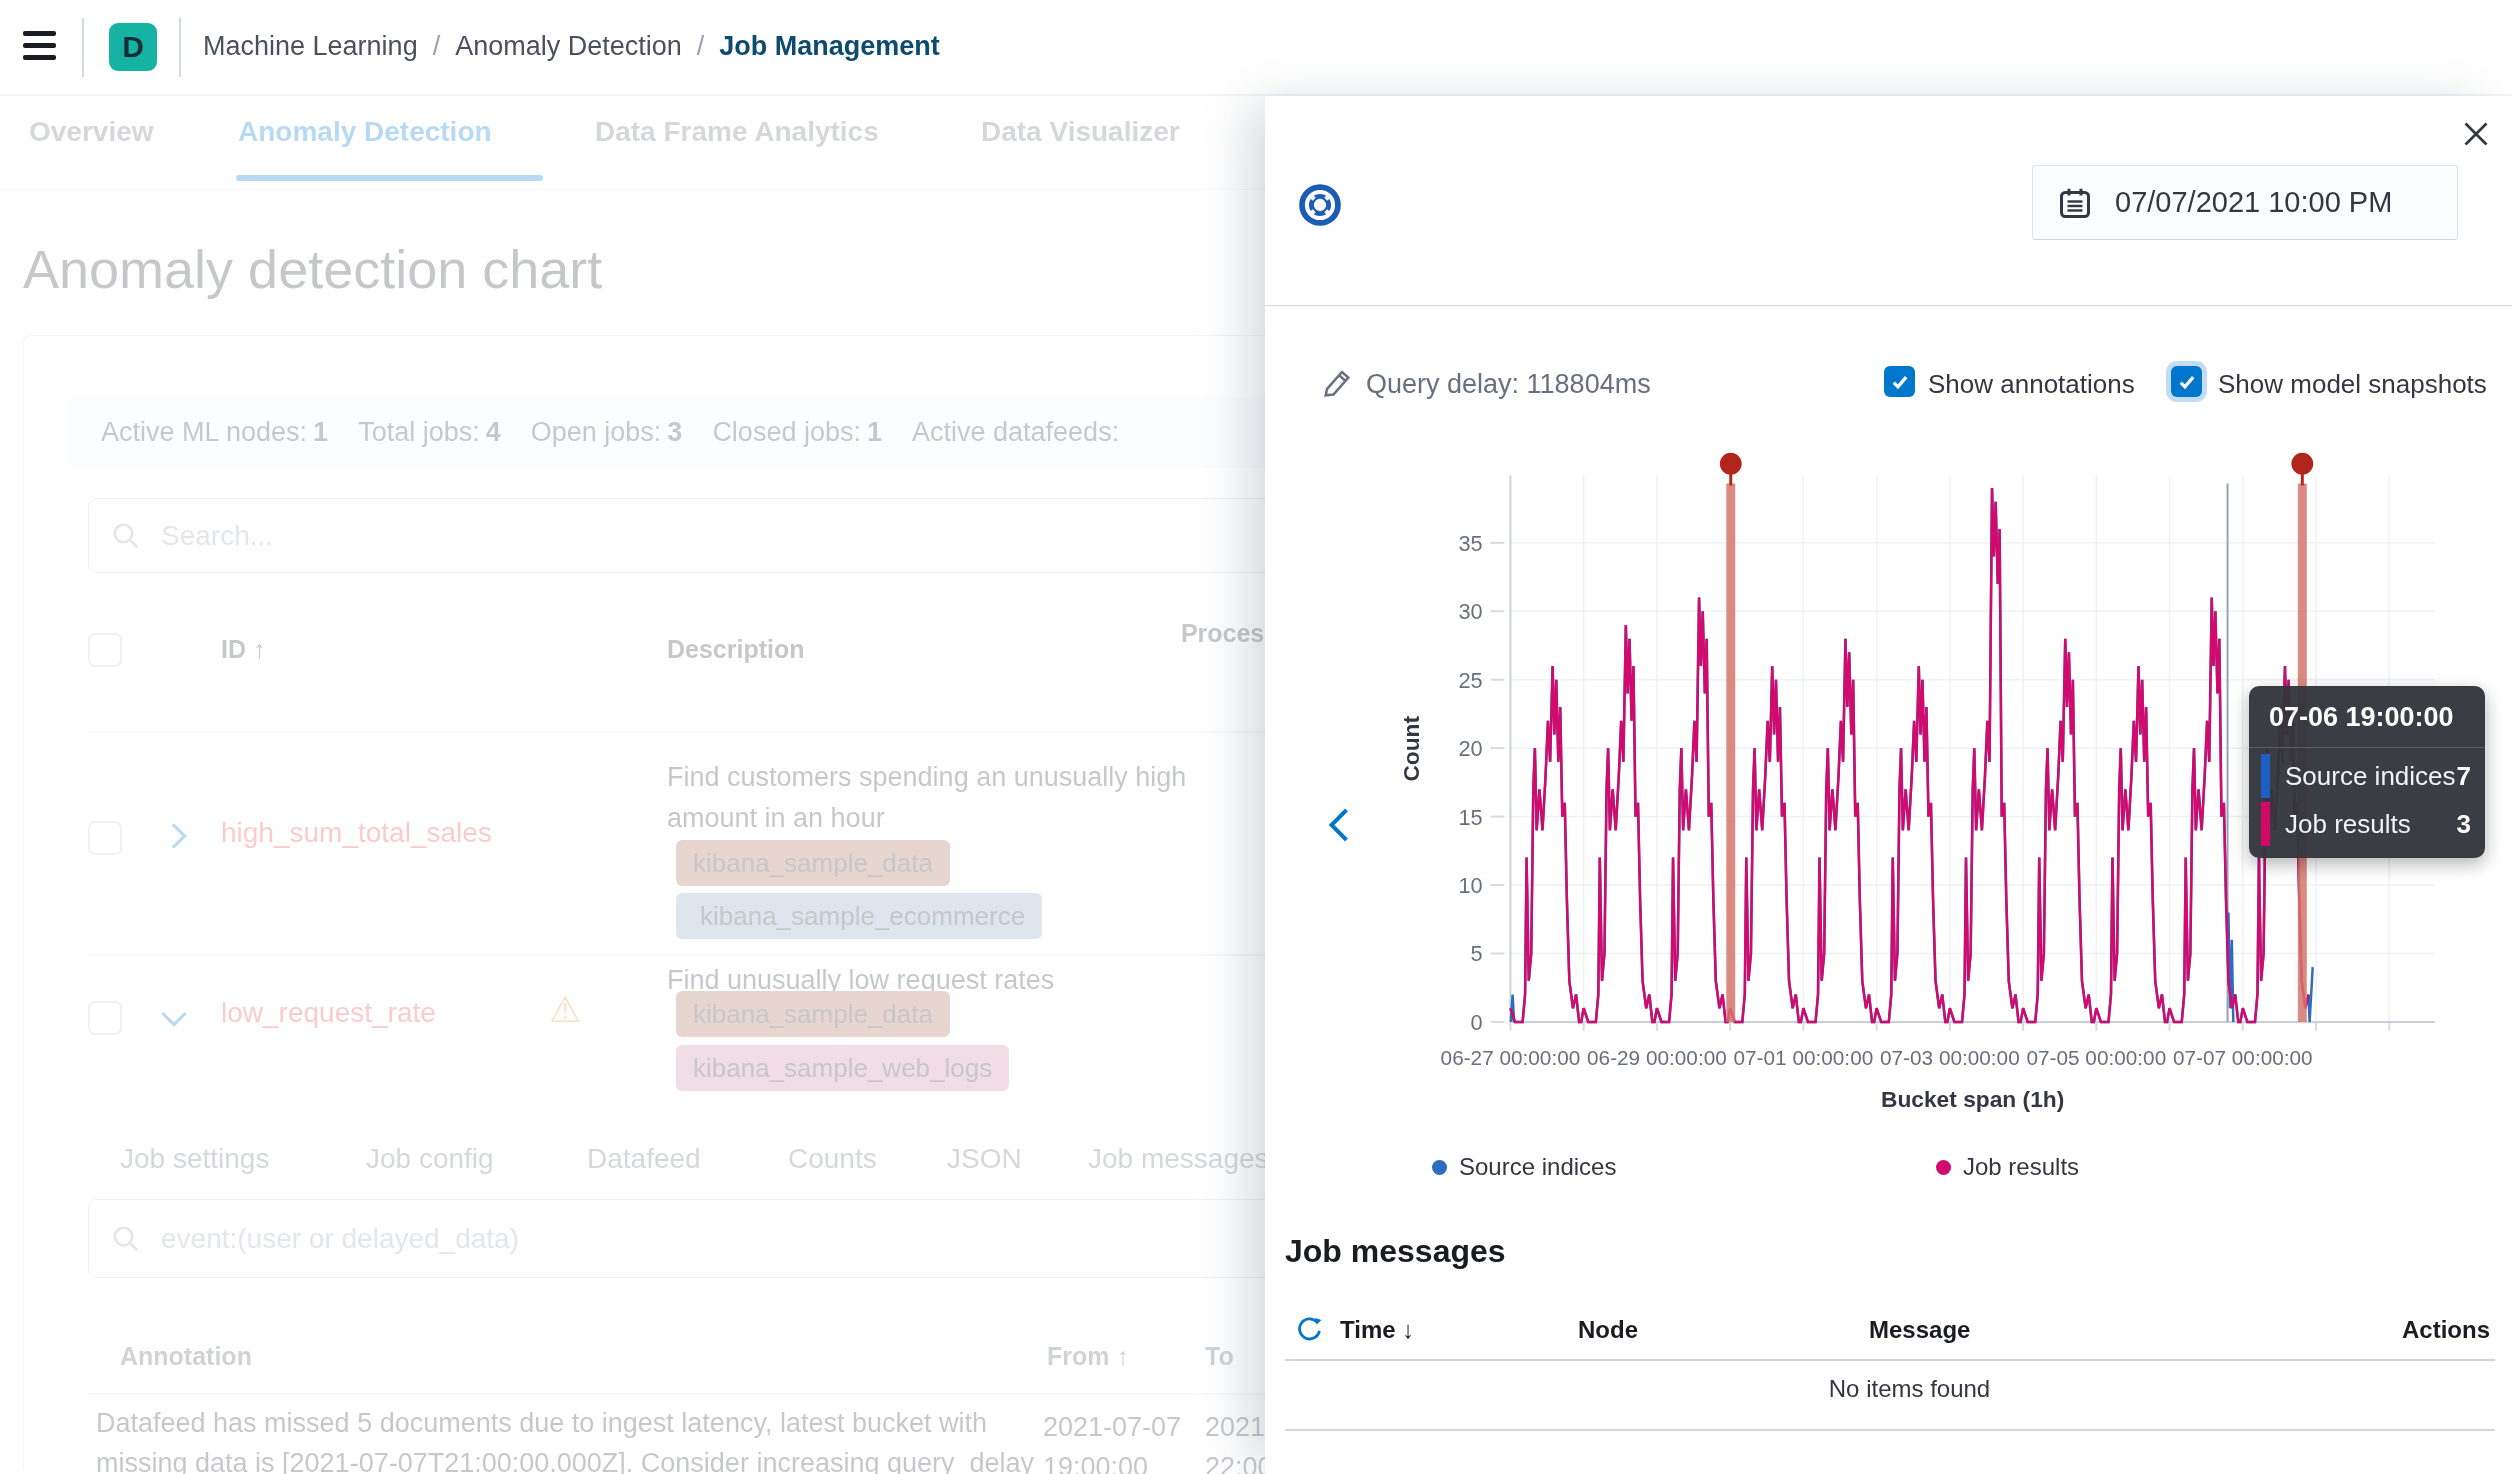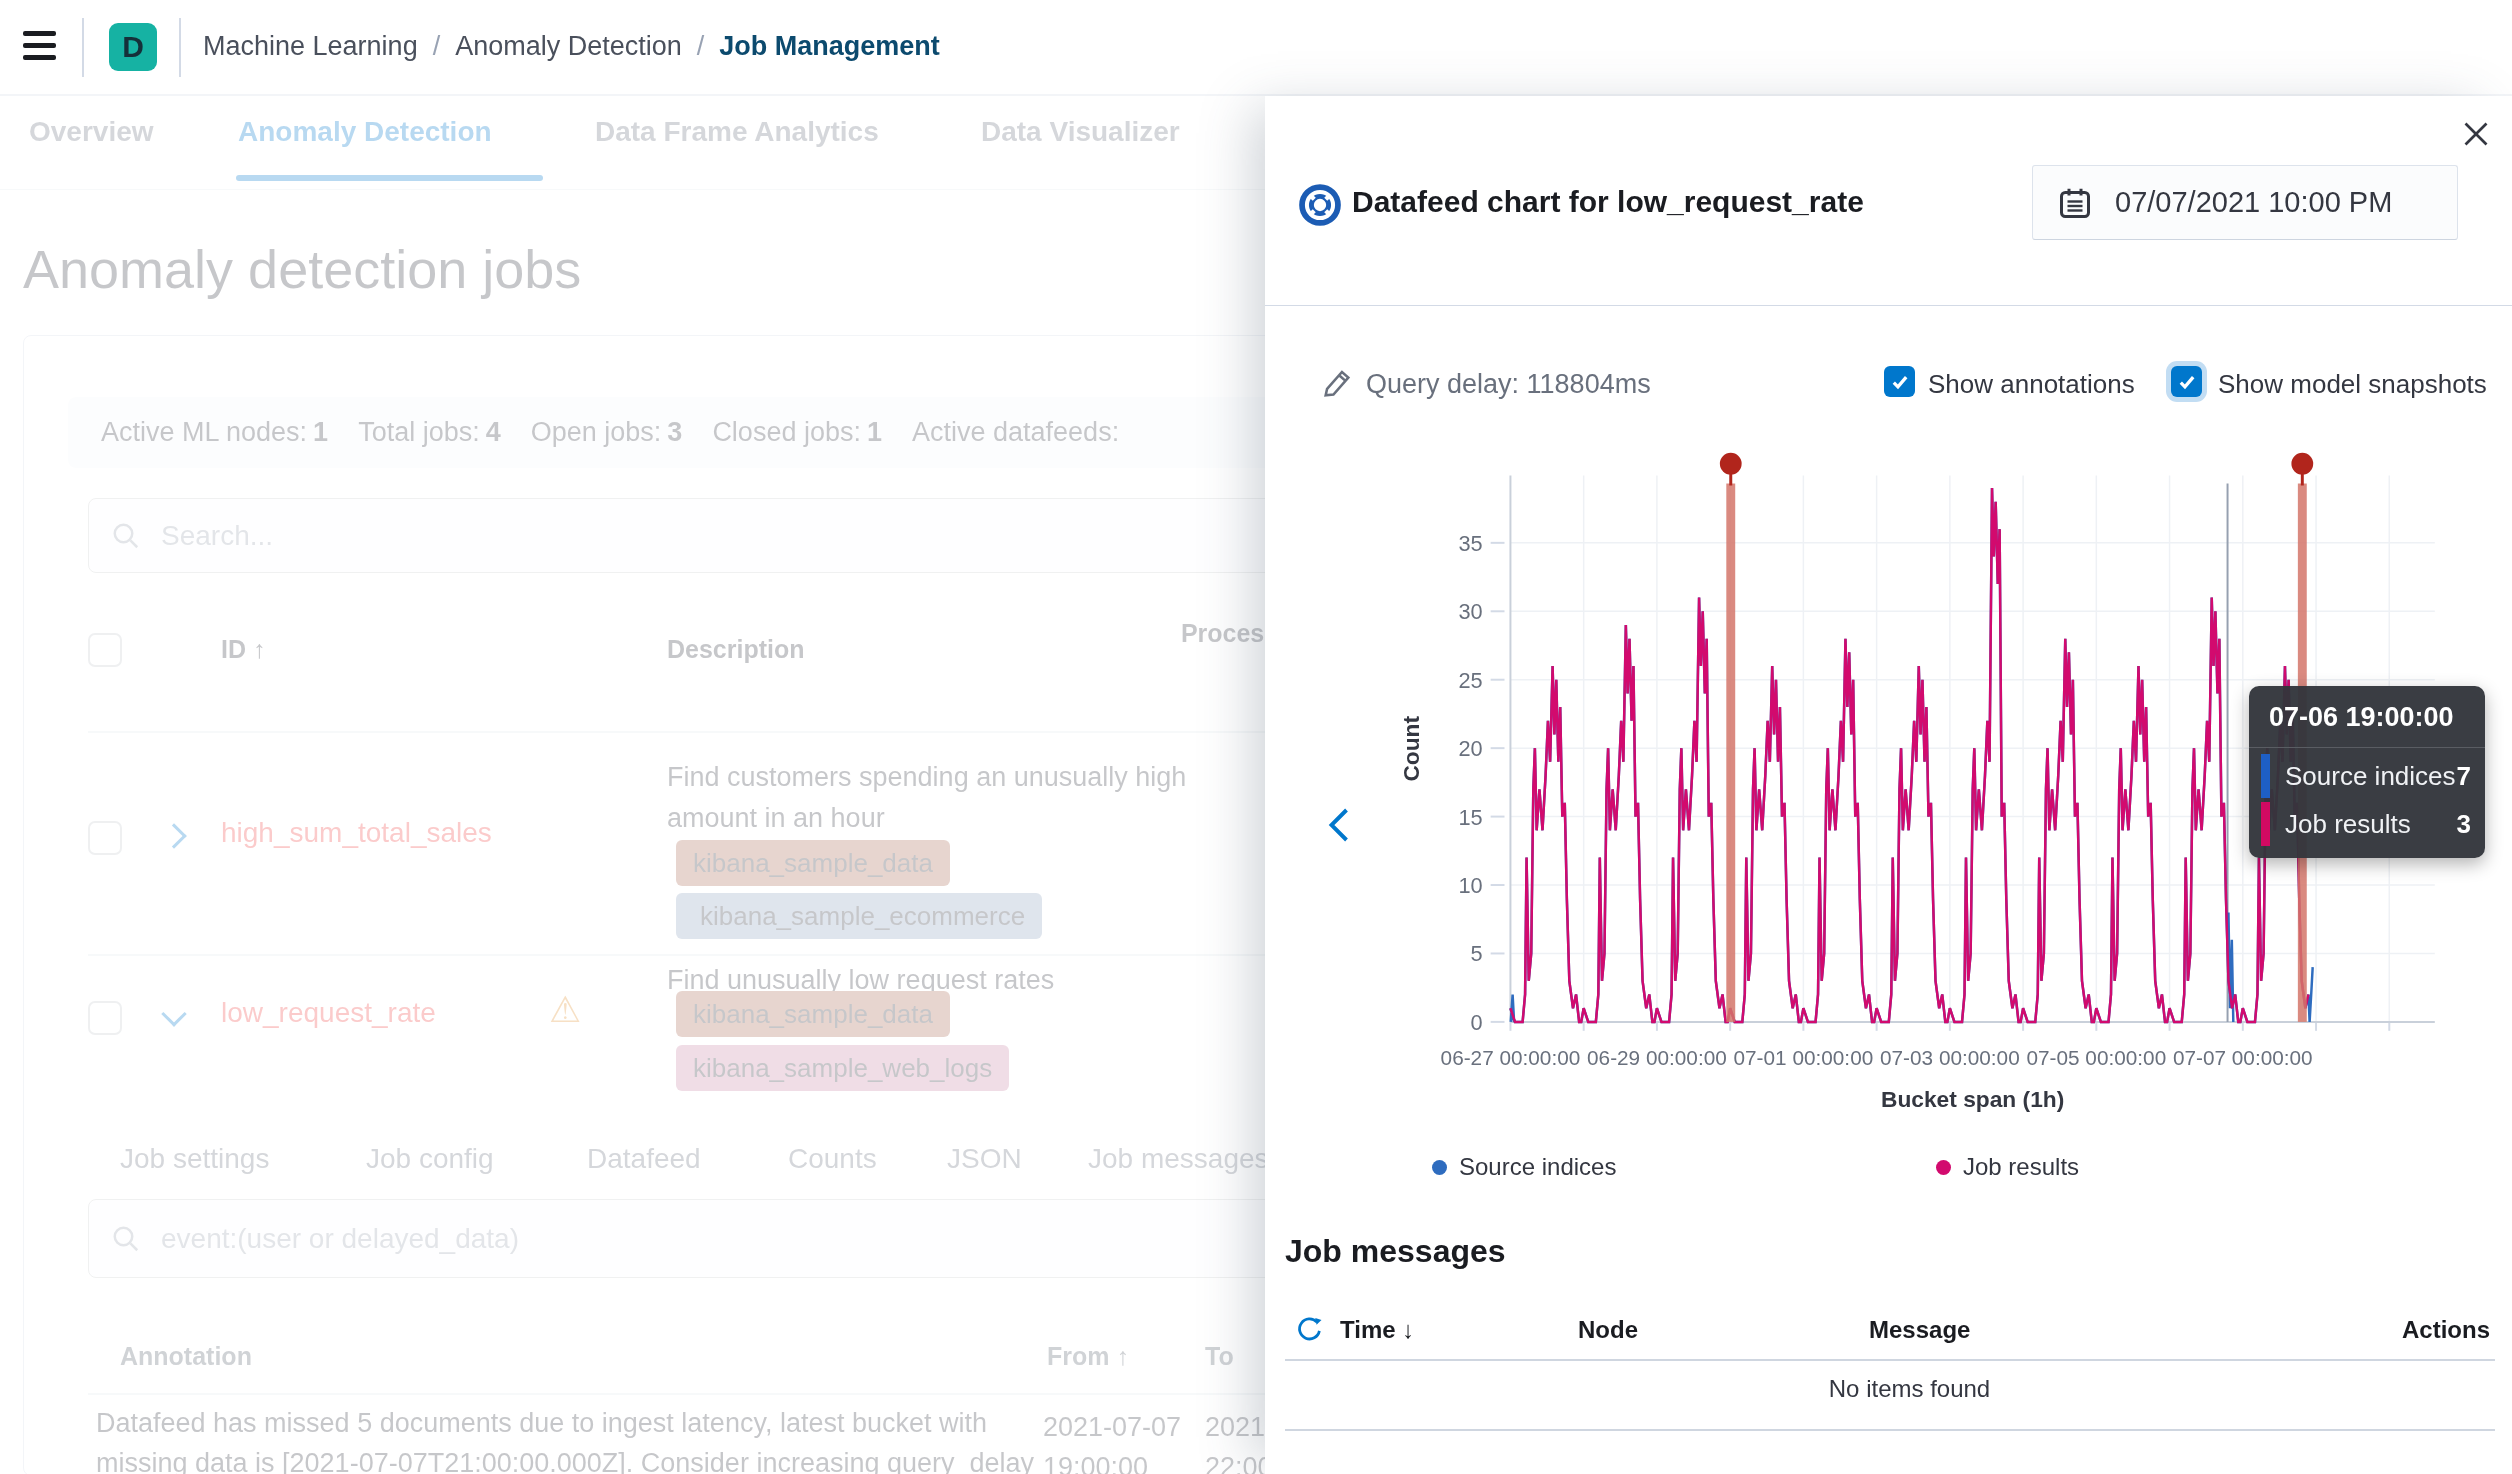--- a/index.html
+++ b/index.html
@@ -98,21 +98,21 @@
 </div>
 
 <div class="tabsbar">
   <div class="navtab" style="left:29px;">Overview</div>
   <div class="navtab active" style="left:238px;">Anomaly Detection</div>
   <div class="navtab-underline" style="left:236px;width:307px;"></div>
   <div class="navtab" style="left:595px;">Data Frame Analytics</div>
   <div class="navtab" style="left:981px;">Data Visualizer</div>
 </div>
 
-<div class="page-title">Anomaly detection jobs</div>
+<div class="page-title">Anomaly detection chart</div>
 
 <div class="panel">
   <div class="statsbar">
     <span><span>Active ML nodes:</span><b>1</b></span>
     <span><span>Total jobs:</span><b>4</b></span>
     <span><span>Open jobs:</span><b>3</b></span>
     <span><span>Closed jobs:</span><b>1</b></span>
     <span><span>Active datafeeds:</span><b></b></span>
   </div>
 
@@ -196,21 +196,20 @@
   </div>
 
   <svg class="abs" style="left:32px;top:86px;" width="46" height="46" viewBox="0 0 32 32">
     <circle cx="16" cy="16" r="12.5" fill="none" stroke="#1c5cb4" stroke-width="4"></circle>
     <circle cx="16" cy="16" r="6" fill="none" stroke="#1c5cb4" stroke-width="3.4"></circle>
     <line x1="9.5" y1="9.5" x2="12" y2="12" stroke="#fff" stroke-width="3"></line>
     <line x1="22.5" y1="9.5" x2="20" y2="12" stroke="#fff" stroke-width="3"></line>
     <line x1="9.5" y1="22.5" x2="12" y2="20" stroke="#fff" stroke-width="3"></line>
     <line x1="22.5" y1="22.5" x2="20" y2="20" stroke="#fff" stroke-width="3"></line>
   </svg>
-  <div class="fly-title">Datafeed chart for low_request_rate</div>
 
   <div class="datebtn">
     <svg style="margin-left:24px;" width="36" height="38" viewBox="0 0 24 24">
       <rect x="3" y="5" width="18" height="16" rx="2.5" fill="none" stroke="#343741" stroke-width="2"></rect>
       <line x1="8" y1="2.5" x2="8" y2="7" stroke="#343741" stroke-width="2"></line>
       <line x1="16" y1="2.5" x2="16" y2="7" stroke="#343741" stroke-width="2"></line>
       <line x1="7" y1="11" x2="17" y2="11" stroke="#343741" stroke-width="1.6"></line>
       <line x1="7" y1="14" x2="17" y2="14" stroke="#343741" stroke-width="1.6"></line>
       <line x1="7" y1="17" x2="17" y2="17" stroke="#343741" stroke-width="1.6"></line>
     </svg>

